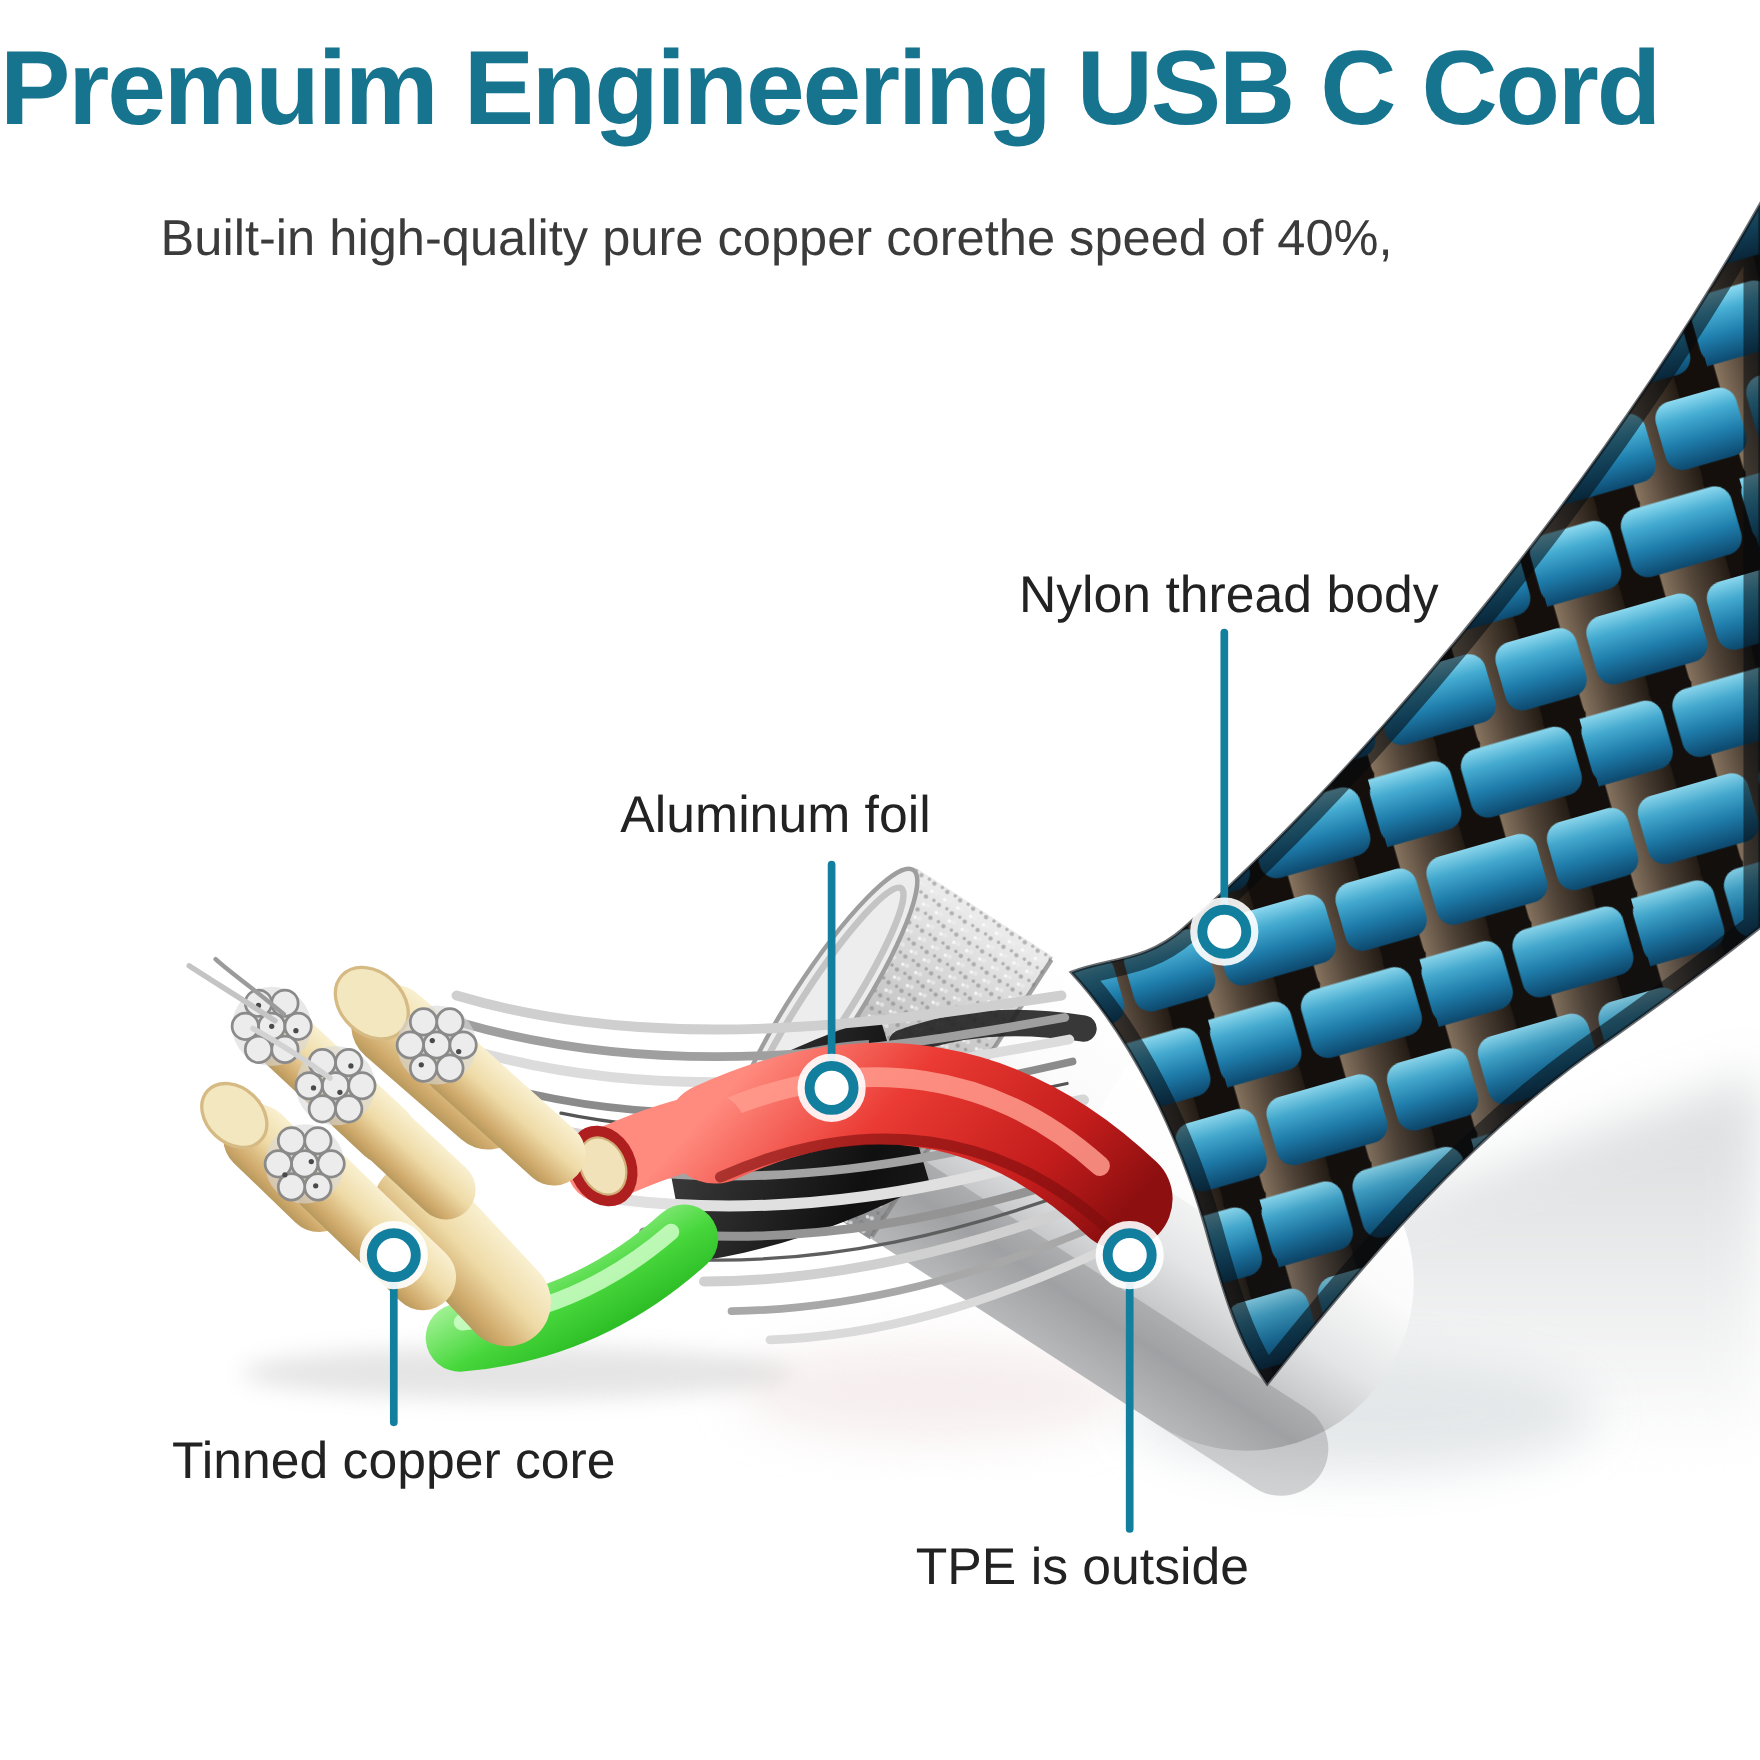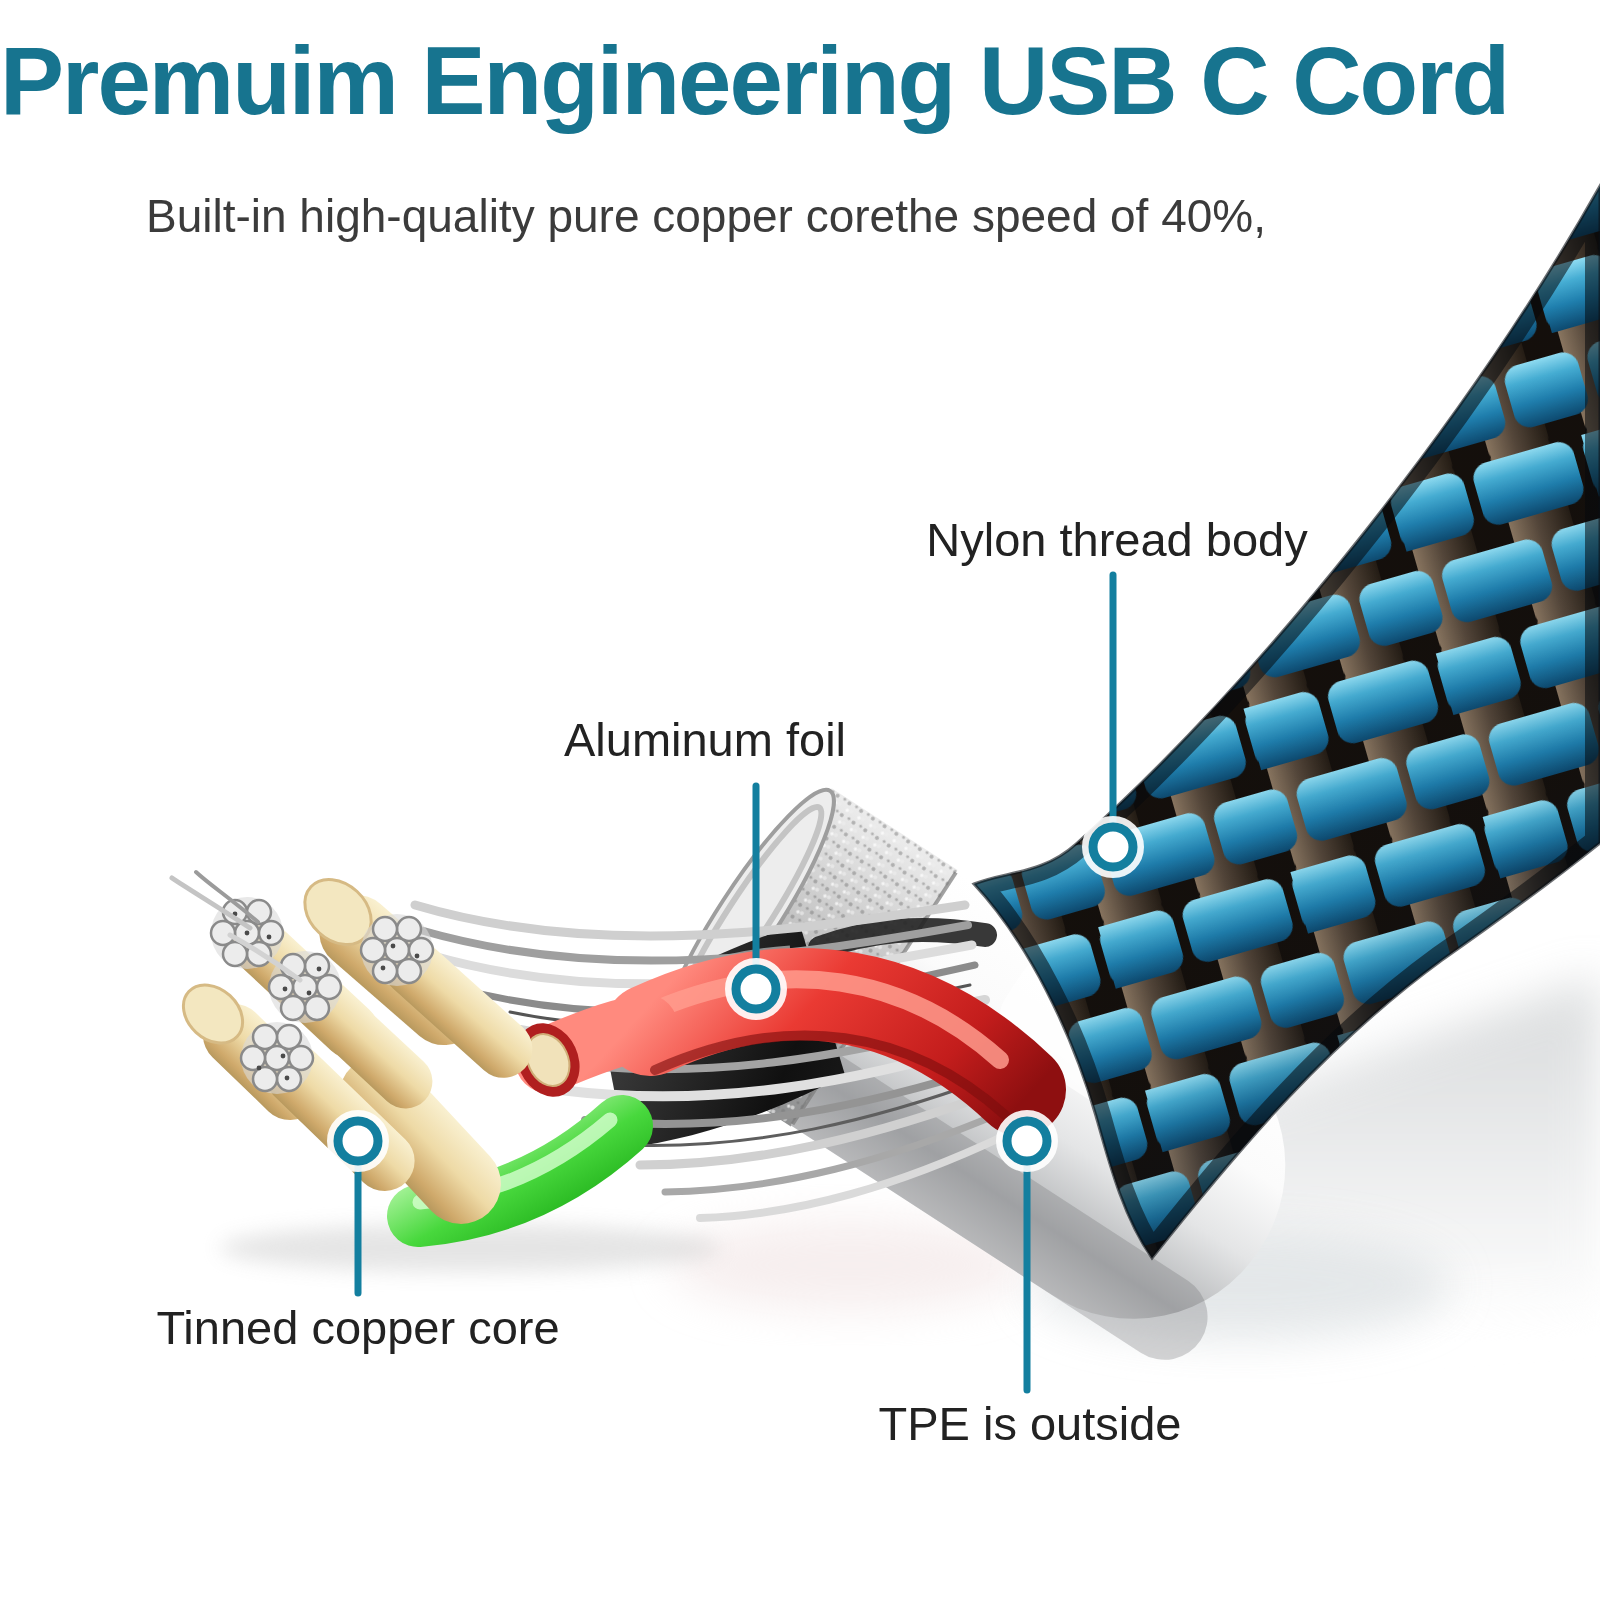--- a/index.html
+++ b/index.html
@@ -24,21 +24,21 @@
     position:absolute;left:0;top:188px;width:1412px;text-align:center;
     font-size:46px;line-height:1.25;color:var(--subtitle);
   }
   .callout-label{
     position:absolute;transform:translateX(-50%);
     font-size:47px;color:var(--label);white-space:nowrap;
   }
   .lbl-nylon{left:1117px;top:512px;}
   .lbl-aluminum{left:693px;top:712px;margin-left:12px;}
   .lbl-tinned{left:358px;top:1300px;}
-  .lbl-tpe{left:1030px;top:1396px;}
+  .lbl-tpe{left:984px;top:1396px;}
 </style>
 </head>
 <body>
 
 <div class="stage">
 
   <svg class="scene" viewBox="0 0 1600 1600" aria-hidden="true">
     <defs>
       <linearGradient id="gBlueBar" x1="0" y1="0" x2="0" y2="1">
         <stop offset="0" stop-color="#8fdcf2"></stop>

